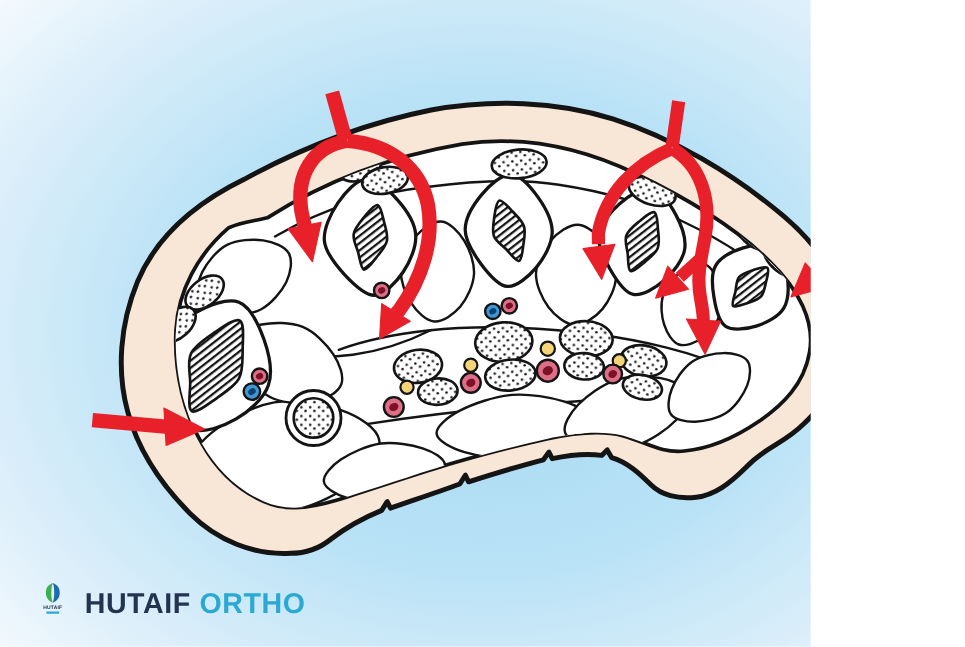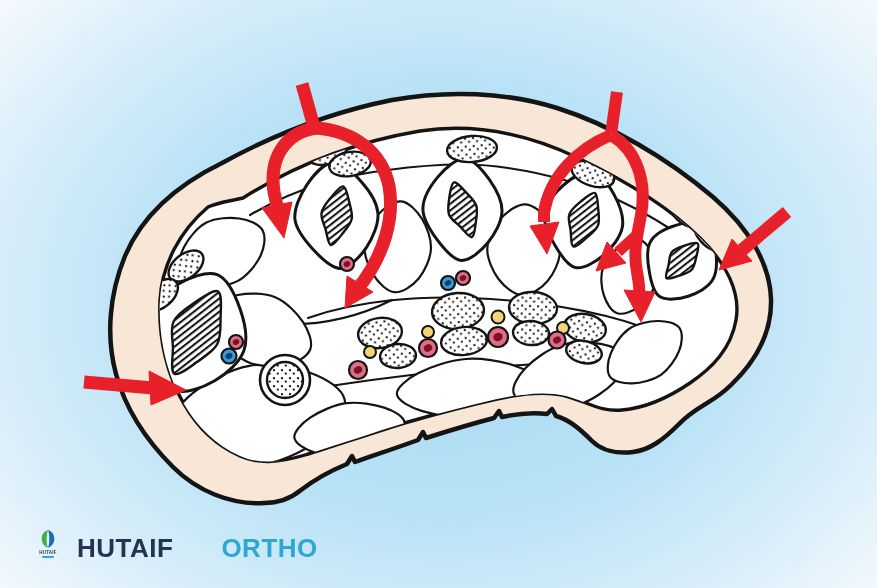--- a/index.html
+++ b/index.html
@@ -1,18 +1,18 @@
 <!DOCTYPE html>
 <html><head>
 <meta charset="utf-8">
 <style>
   html,body{margin:0;padding:0;background:#ffffff;}
   .stage{
     position:relative;
-    width:877px;height:588px;
+    width:737px;height:588px;
     overflow:hidden;
     background:
       radial-gradient(680px 520px at 440px 300px,
         #a6d8f2 0%, #b9e2f6 42%, #ddeffa 70%, #fbfdff 92%, #ffffff 100%);
     font-family:"Liberation Sans", sans-serif;
   }
   .illustration{position:absolute;left:0;top:0;}
   .logo{
     position:absolute;left:33px;top:529px;
     display:flex;align-items:flex-start;
@@ -223,17 +223,17 @@
     <div class="emblem">
       <svg width="18" height="20" viewBox="0 0 20 22">
         <path id="emblemGreen" d="M10,1 C5,3 3,6 3,11 C3,16 6,19 10,21 C8,16 8,6 10,1 Z" fill="#3fae4e"></path>
         <path id="emblemBlue" d="M10,1 C15,3 17,6 17,11 C17,16 14,19 10,21 C12,16 12,6 10,1 Z" fill="#1b6cae"></path>
       </svg>
       <span class="emblem-caption" style="color: rgb(34, 52, 80);">HUTAIF</span>
       <span class="emblem-bar" style="background: rgb(43, 169, 210);"></span>
     </div>
     <div class="brand">
       <span style="color: rgb(34, 52, 80);">HUTAIF</span>
-      <span style="color: rgb(43, 169, 210); margin-left: 40px;">ORTHO</span>
+      <span style="color: rgb(43, 169, 210);">ORTHO</span>
     </div>
   </div>
 
 </div>
 
 </body></html>

